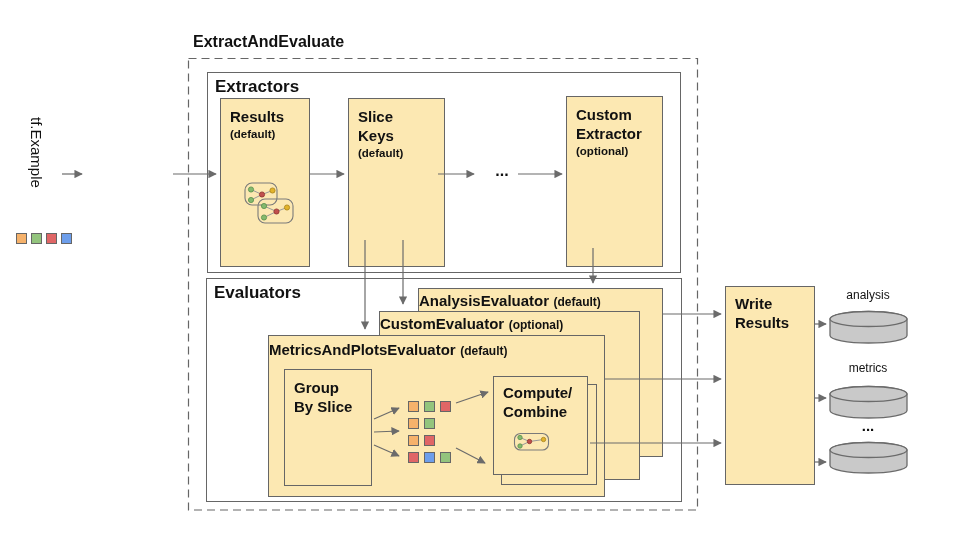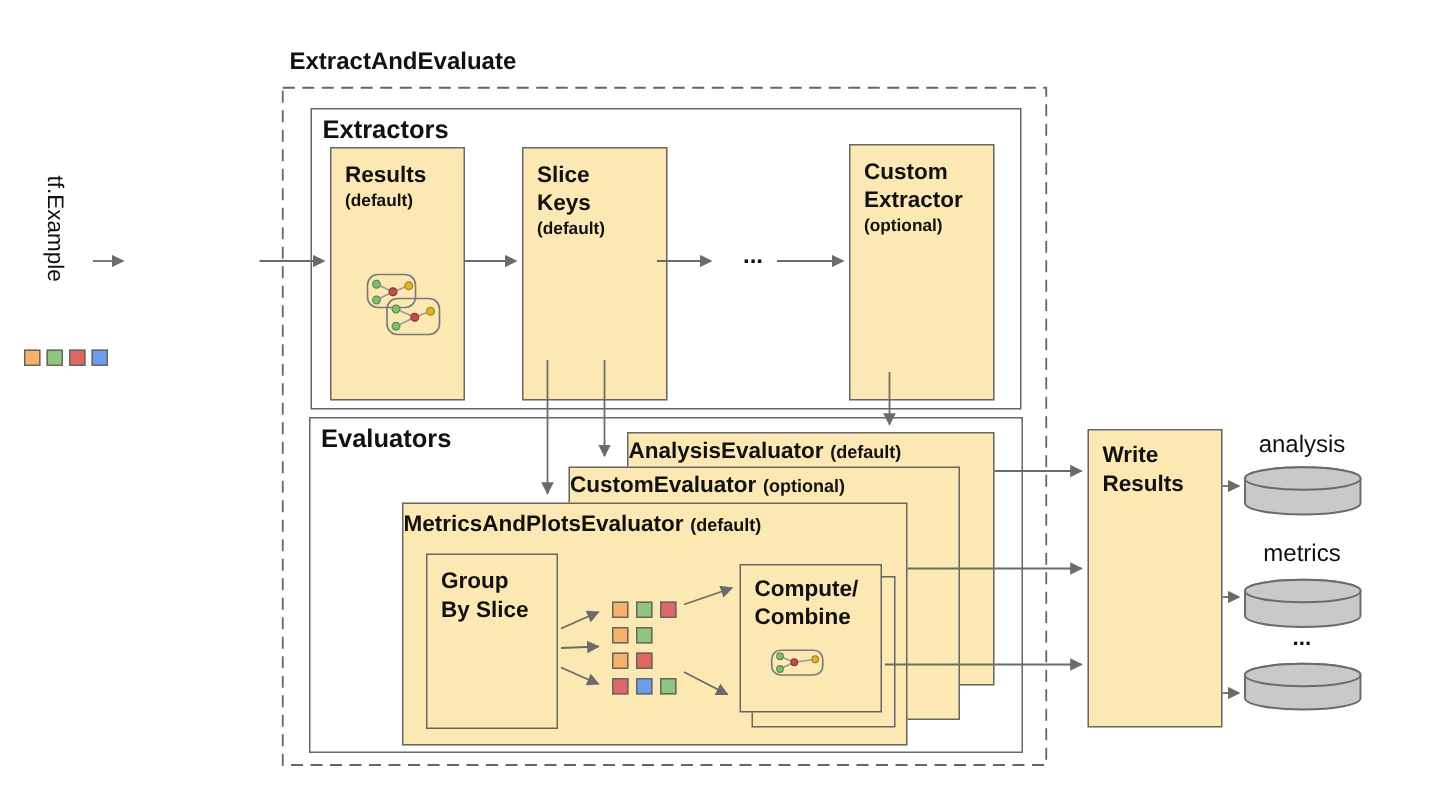--- a/index.html
+++ b/index.html
@@ -20,21 +20,21 @@
   .stack-title .main { font-weight:bold; font-size:15px; }
   .stack-title .sub2 { font-weight:bold; font-size:12px; }
   .sqrow { position:absolute; display:flex; gap:5px; }
   .sqrow.gap4 { gap:4px; }
   .sq { width:11px; height:11px; border:1px solid #666; box-sizing:border-box; display:inline-block; }
   .rot {
     position:absolute; writing-mode:vertical-rl; text-orientation:sideways;
     font-size:15px; font-weight:normal;
   }
   .ellipsis { position:absolute; font-weight:bold; font-size:16px; text-align:center; }
-  .out-lbl { position:absolute; font-size:16px; text-align:center; }
+  .out-lbl { position:absolute; font-size:12px; text-align:center; }
   .out-lbl.bold { font-weight:bold; font-size:15px; }
   #overlay { position:absolute; left:0; top:0; width:960px; height:540px; pointer-events:none; }
 
   
   #tf-example   { left:28px;  top:117px; height:100px; }
   #input-squares{ left:16px;  top:233px; }
   #read-inputs  { left:86px;  top:81px;  width:87px;  height:191px; }
   #pipeline-title { left:193px; top:33px; }
   #extractors   { left:207px; top:72px;  width:474px; height:201px; }
   #predict      { left:220px; top:98px;  width:90px;  height:169px; }

